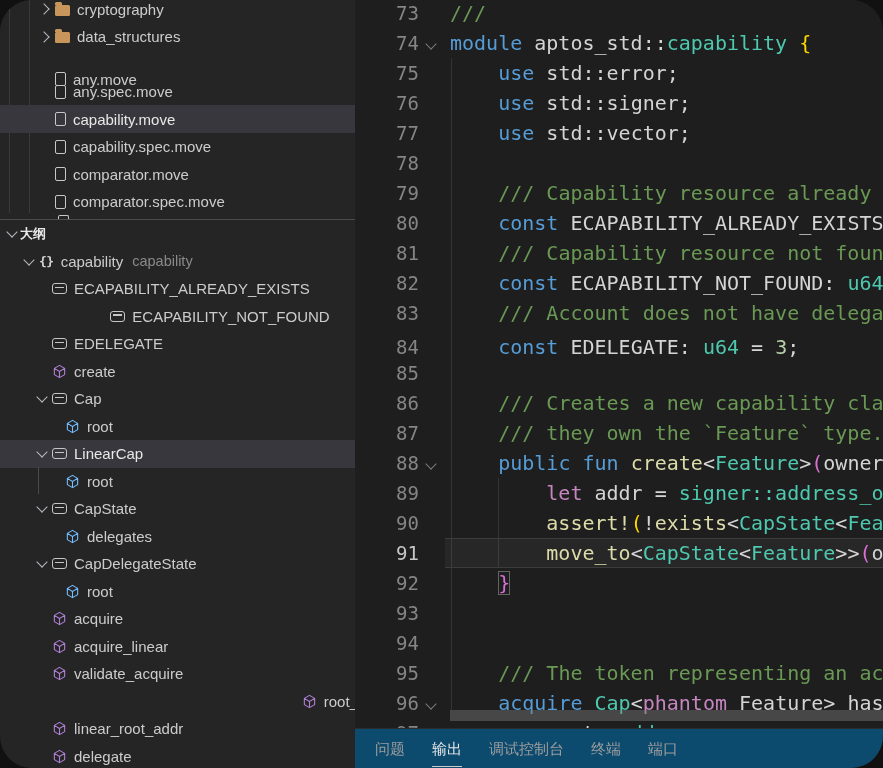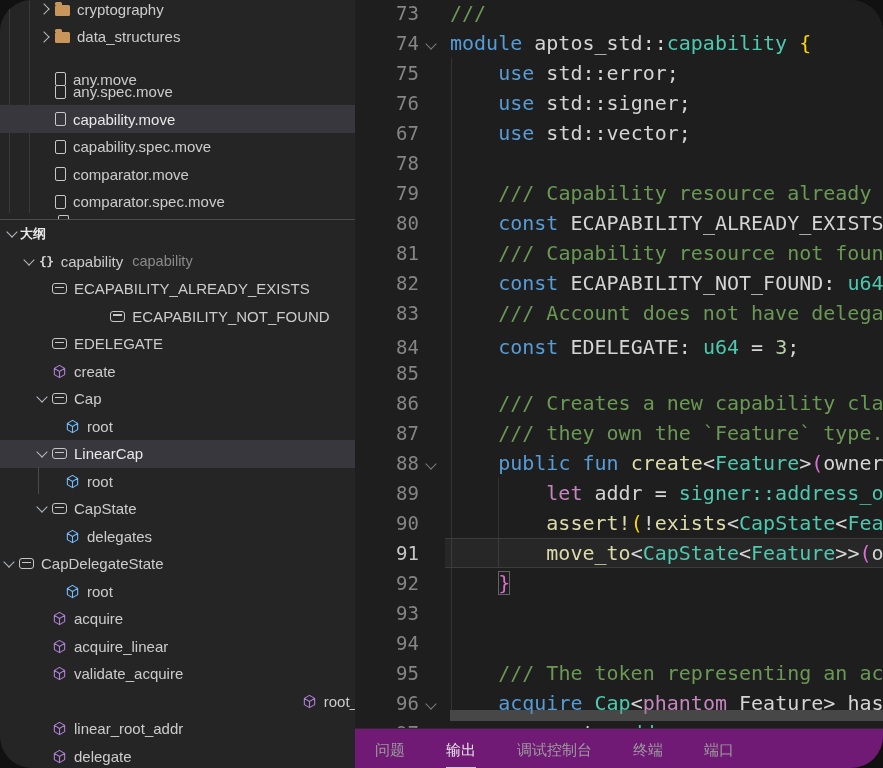--- a/index.html
+++ b/index.html
@@ -43,22 +43,22 @@
   .txt{position:absolute;left:95px;right:0;top:0;height:30px;white-space:pre;overflow:hidden;
        font:20px/30px "DejaVu Sans Mono",monospace;color:#d4d4d4;}
   .c-cm{color:#6a9955;} .c-kw{color:#569cd6;} .c-ct{color:#c586c0;} .c-ty{color:#4ec9b0;}
   .c-fn{color:#dcdcaa;} .c-nu{color:#b5cea8;} .c-pl{color:#d4d4d4;}
   .c-bg{color:#ffd700;} .c-bp{color:#da70d6;}
   .c-bx{color:#da70d6;outline:1px solid #646464;outline-offset:-1px;}
   .iguide{position:absolute;width:1px;background:#343434;}
   .hscroll{position:absolute;left:95px;right:0;top:710px;height:11px;background:rgba(121,121,121,0.45);cursor:pointer;}
 
   
-  .panel{position:absolute;left:355px;top:728px;width:528px;height:40px;background:#701a75;
-         border-top:1px solid #2c2c2c;display:flex;align-items:center;padding-left:20px;box-sizing:border-box;gap:41px;}
+  .panel{position:absolute;left:355px;top:728px;width:528px;height:40px;background:#0c4a6e;
+         border-top:1px solid #2c2c2c;display:flex;padding-left:20px;box-sizing:border-box;gap:27px;}
   .ptab{height:33px;display:flex;align-items:center;color:#9d9d9d;font-size:15px;cursor:pointer;
         border-bottom:1px solid transparent;margin-top:4px;white-space:nowrap;}
   .ptab.act{color:#e7e7e7;border-bottom:1px solid #cccccc;}
 </style>
 </head>
 <body>
 
 <div class="app">
 
   <div class="sidebar">
@@ -225,21 +225,21 @@
         </div>
         <div class="trow" style="top: 522px; padding-left: 46px;">
           <span class="slot"></span>
           <span class="ico">
             <svg width="15" height="15" viewBox="0 0 16 16" fill="none">
   <path d="M8 1.5 13.5 4.7v6.6L8 14.5 2.5 11.3V4.7Z M2.5 4.7 8 8l5.5-3.3 M8 8v6.5" stroke="#75beff" stroke-width="1.15" stroke-linejoin="round"></path>
             </svg>
           </span>
           <span>delegates</span>
         </div>
-        <div class="trow" style="top: 549.5px; ">
+        <div class="trow" style="top: 549.5px; padding-left: 33px;">
           <span class="slot">
             <span class="chev"></span>
           </span>
           <span class="ico">
             <span class="ico-const"></span>
           </span>
           <span>CapDelegateState</span>
         </div>
         <div class="trow" style="top: 577px; padding-left: 46px;">
           <span class="slot"></span>
@@ -323,21 +323,21 @@
         </div>
         <div class="eline" style="top: 58px;">
           <span class="num">75</span>
           <span class="txt"><span class="c-pl">    </span><span class="c-kw">use</span><span class="c-pl"> std::error;</span></span>
         </div>
         <div class="eline" style="top: 88px;">
           <span class="num">76</span>
           <span class="txt"><span class="c-pl">    </span><span class="c-kw">use</span><span class="c-pl"> std::signer;</span></span>
         </div>
         <div class="eline" style="top: 118px;">
-          <span class="num">67</span>
+          <span class="num">77</span>
           <span class="txt"><span class="c-pl">    </span><span class="c-kw">use</span><span class="c-pl"> std::vector;</span></span>
         </div>
         <div class="eline" style="top: 148px;">
           <span class="num">78</span>
           <span class="txt"></span>
         </div>
         <div class="eline" style="top: 178px;">
           <span class="num">79</span>
           <span class="txt"><span class="c-pl">    </span><span class="c-cm">/// Capability resource already exists</span></span>
         </div>

